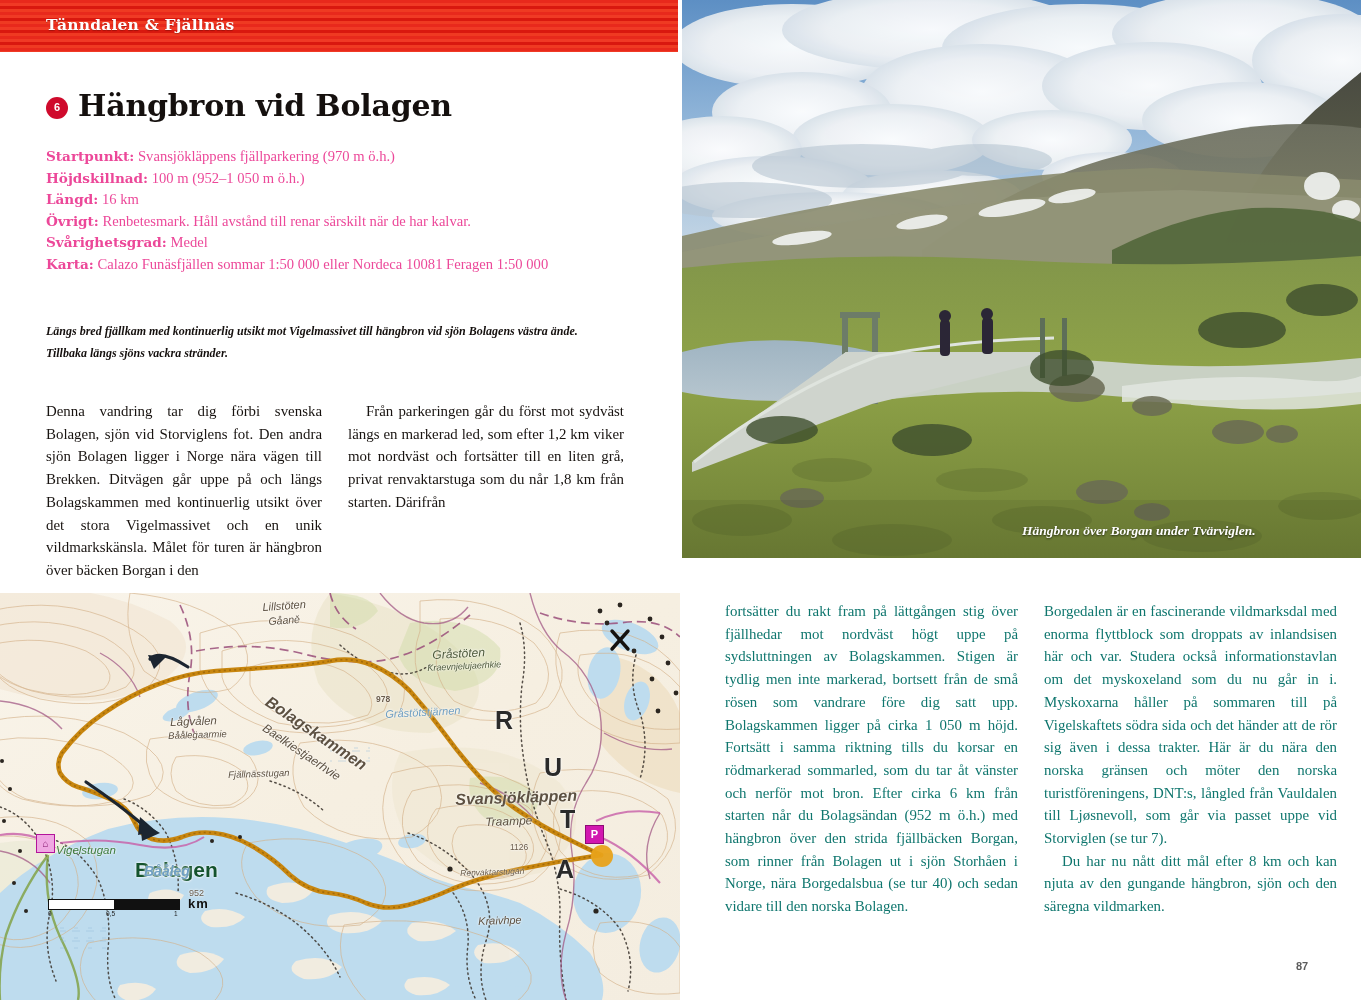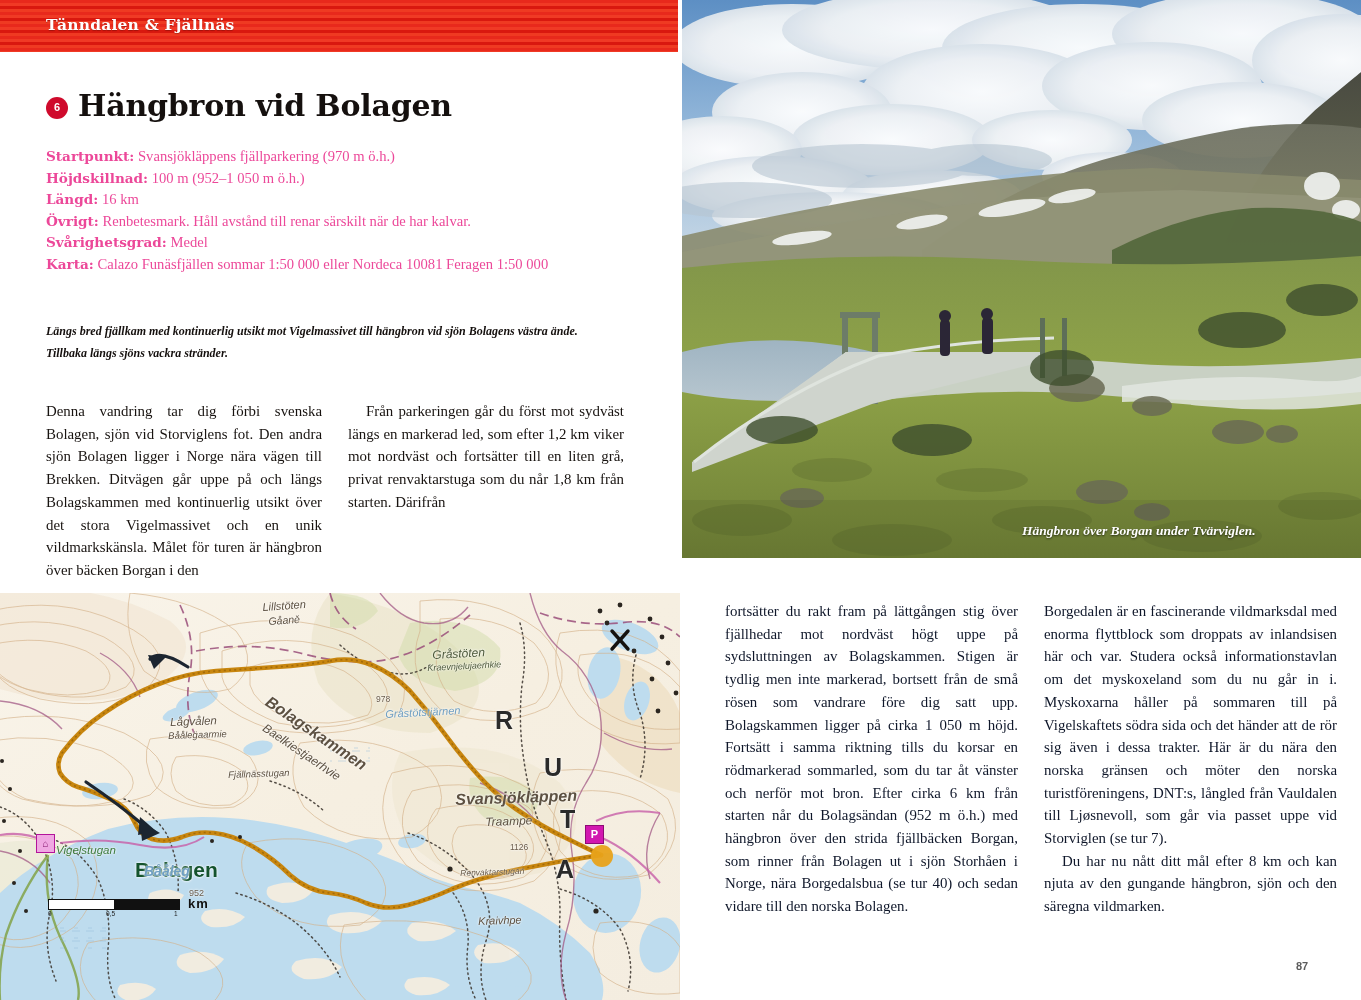--- a/index.html
+++ b/index.html
@@ -66,21 +66,21 @@
 
   
   .right-page{position:absolute;left:680px;top:0;width:681px;height:1000px;background:#fff;}
   .photo{position:absolute;left:2px;top:0;width:679px;height:558px;overflow:hidden;}
   .photo svg{display:block;}
   .photo-caption{position:absolute;left:340px;top:523px;color:#fff;font-style:italic;font-weight:bold;
     font-size:13.5px;font-family:"Liberation Serif",serif;text-shadow:0 1px 2px rgba(0,0,0,.65);
     white-space:nowrap;}
 
   .rcols{position:absolute;left:45px;top:600px;width:612px;display:flex;gap:26px;}
-  .rcol{width:293px;font-size:14.9px;line-height:22.7px;color:#0f172a;text-align:justify;}
+  .rcol{width:293px;font-size:14.9px;line-height:22.7px;color:#0f766e;text-align:justify;}
   .rcol p{margin:0;}
   .rcol p.ind{text-indent:18px;}
 
   .folio{position:absolute;left:1296px;top:960px;font-family:"Liberation Sans",sans-serif;
     font-size:11px;color:#5c5c5c;font-weight:bold;}
 </style>
 </head>
 <body>
 
 <div class="page">
@@ -338,21 +338,21 @@
           <rect x="60" y="330" width="46" height="26" fill="url(#marsh)"></rect>
           <rect x="330" y="150" width="40" height="22" fill="url(#marsh)"></rect>
         </g>
       </svg>
 
       <div id="maplabels">
           <div class="map-label" style="left: 262px; top: 8px; font-size: 11px; color: rgb(93, 81, 66); font-style: italic; font-weight: 400; transform: rotate(-4deg); transform-origin: left top; text-shadow: rgba(255, 255, 255, 0.85) 0px 0px 3px, rgba(255, 255, 255, 0.9) 0px 0px 2px;">Lillstöten</div>
           <div class="map-label" style="left: 268px; top: 22px; font-size: 10.5px; color: rgb(93, 81, 66); font-style: italic; font-weight: 400; transform: rotate(-4deg); transform-origin: left top; text-shadow: rgba(255, 255, 255, 0.85) 0px 0px 3px, rgba(255, 255, 255, 0.9) 0px 0px 2px;">Gåaně</div>
           <div class="map-label" style="left: 432px; top: 55px; font-size: 12px; color: rgb(78, 90, 60); font-style: italic; font-weight: 400; transform: rotate(-3deg); transform-origin: left top; text-shadow: rgba(255, 255, 255, 0.85) 0px 0px 3px, rgba(255, 255, 255, 0.9) 0px 0px 2px;">Gråstöten</div>
           <div class="map-label" style="left: 427px; top: 70px; font-size: 9px; color: rgb(78, 90, 60); font-style: italic; font-weight: 400; transform: rotate(-3deg); transform-origin: left top; text-shadow: rgba(255, 255, 255, 0.85) 0px 0px 3px, rgba(255, 255, 255, 0.9) 0px 0px 2px;">Kraevnjelujaerhkie</div>
-          <div class="map-label" style="left: 376px; top: 101px; font-size: 8.5px; color: rgb(106, 92, 76); font-style: normal; font-weight: 400; transform: rotate(0deg); transform-origin: left top; text-shadow: rgba(255, 255, 255, 0.85) 0px 0px 3px, rgba(255, 255, 255, 0.9) 0px 0px 2px;">978</div>
+          <div class="map-label" style="left: 376px; top: 101px; font-size: 8.5px; color: rgb(106, 92, 76); font-style: normal; font-weight: 700; transform: rotate(0deg); transform-origin: left top; text-shadow: rgba(255, 255, 255, 0.85) 0px 0px 3px, rgba(255, 255, 255, 0.9) 0px 0px 2px;">978</div>
           <div class="map-label" style="left: 385px; top: 115px; font-size: 11px; color: rgb(111, 159, 194); font-style: italic; font-weight: 400; transform: rotate(-3deg); transform-origin: left top; text-shadow: rgba(255, 255, 255, 0.85) 0px 0px 3px, rgba(255, 255, 255, 0.9) 0px 0px 2px;">Gråstötstjärnen</div>
           <div class="map-label" style="left: 495px; top: 113px; font-size: 25px; color: rgb(42, 42, 42); font-style: normal; font-weight: 600; transform: rotate(0deg); transform-origin: left top; text-shadow: rgba(255, 255, 255, 0.85) 0px 0px 3px, rgba(255, 255, 255, 0.9) 0px 0px 2px;">R</div>
           <div class="map-label" style="left: 544px; top: 160px; font-size: 25px; color: rgb(42, 42, 42); font-style: normal; font-weight: 600; transform: rotate(0deg); transform-origin: left top; text-shadow: rgba(255, 255, 255, 0.85) 0px 0px 3px, rgba(255, 255, 255, 0.9) 0px 0px 2px;">U</div>
           <div class="map-label" style="left: 560px; top: 212px; font-size: 25px; color: rgb(42, 42, 42); font-style: normal; font-weight: 600; transform: rotate(0deg); transform-origin: left top; text-shadow: rgba(255, 255, 255, 0.85) 0px 0px 3px, rgba(255, 255, 255, 0.9) 0px 0px 2px;">T</div>
           <div class="map-label" style="left: 556px; top: 262px; font-size: 25px; color: rgb(42, 42, 42); font-style: normal; font-weight: 600; transform: rotate(0deg); transform-origin: left top; text-shadow: rgba(255, 255, 255, 0.85) 0px 0px 3px, rgba(255, 255, 255, 0.9) 0px 0px 2px;">A</div>
           <div class="map-label" style="left: 272px; top: 100px; font-size: 16px; color: rgb(93, 81, 66); font-style: italic; font-weight: 600; transform: rotate(34deg); transform-origin: left top; text-shadow: rgba(255, 255, 255, 0.85) 0px 0px 3px, rgba(255, 255, 255, 0.9) 0px 0px 2px;">Bolagskammen</div>
           <div class="map-label" style="left: 268px; top: 128px; font-size: 12px; color: rgb(93, 81, 66); font-style: italic; font-weight: 400; transform: rotate(34deg); transform-origin: left top; text-shadow: rgba(255, 255, 255, 0.85) 0px 0px 3px, rgba(255, 255, 255, 0.9) 0px 0px 2px;">Baelkiestjaerhvie</div>
           <div class="map-label" style="left: 170px; top: 123px; font-size: 11.5px; color: rgb(93, 81, 66); font-style: italic; font-weight: 400; transform: rotate(-2deg); transform-origin: left top; text-shadow: rgba(255, 255, 255, 0.85) 0px 0px 3px, rgba(255, 255, 255, 0.9) 0px 0px 2px;">Lågvålen</div>
           <div class="map-label" style="left: 168px; top: 137px; font-size: 9.5px; color: rgb(93, 81, 66); font-style: italic; font-weight: 400; transform: rotate(-2deg); transform-origin: left top; text-shadow: rgba(255, 255, 255, 0.85) 0px 0px 3px, rgba(255, 255, 255, 0.9) 0px 0px 2px;">Bååleg̈aarmie</div>
           <div class="map-label" style="left: 228px; top: 176px; font-size: 9.5px; color: rgb(93, 81, 66); font-style: italic; font-weight: 400; transform: rotate(-2deg); transform-origin: left top; text-shadow: rgba(255, 255, 255, 0.85) 0px 0px 3px, rgba(255, 255, 255, 0.9) 0px 0px 2px;">Fjällnässtugan</div>

